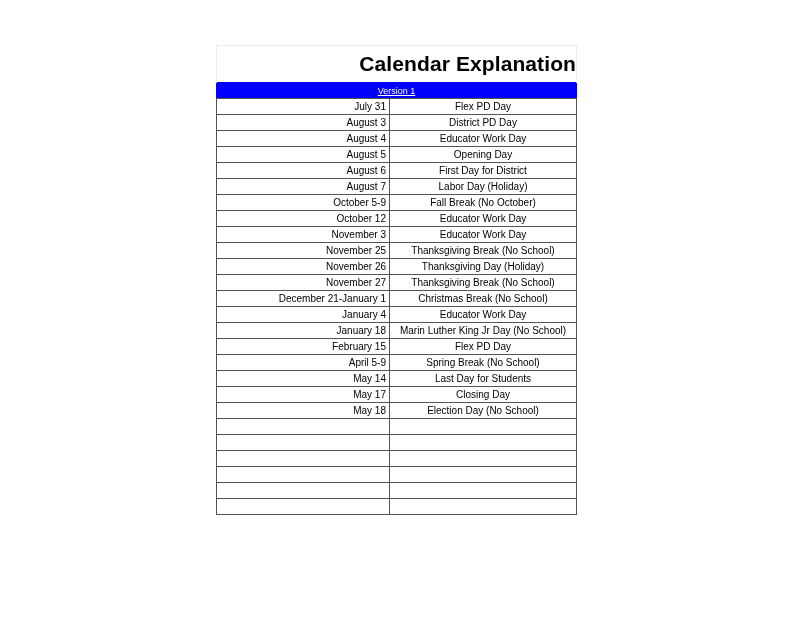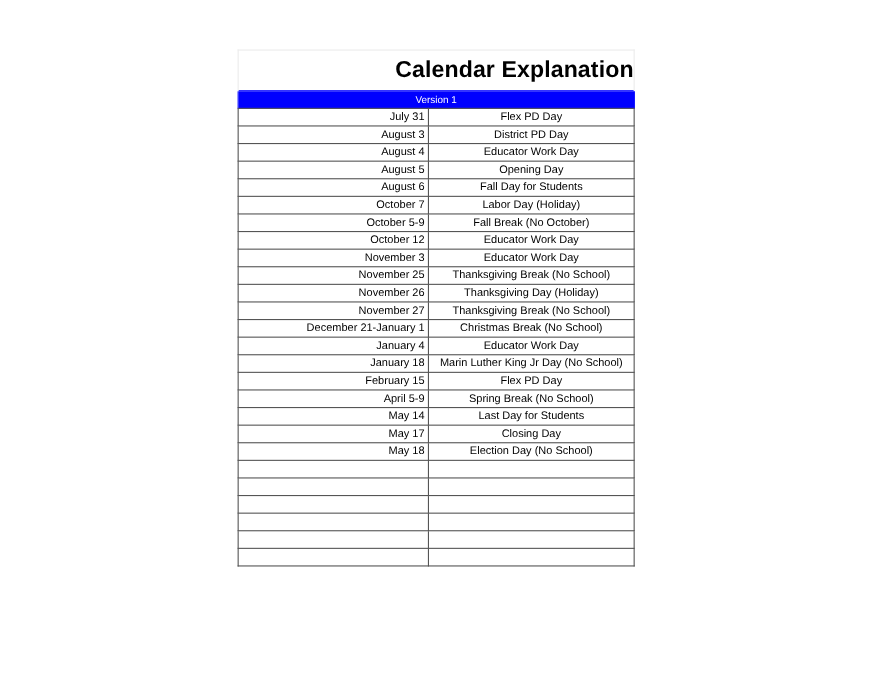--- a/index.html
+++ b/index.html
@@ -50,20 +50,21 @@
   td.version-cell {
     background: #0000ff;
     color: #ffffff;
     text-align: center;
     vertical-align: middle;
     font-size: 9px;
     height: 15px;
     padding: 0;
     border: 1px solid #0000ff;
     border-bottom: 1px solid #555555;
+    text-decoration: underline;
   }
 
   
   tr.data-row td {
     border: 1px solid #555555;
     height: 15px;
     font-size: 10px;
     color: #000000;
     vertical-align: middle;
     padding: 0 3px;
@@ -116,24 +117,24 @@
         <tr class="data-row">
           <td class="cell-date">August 4</td>
           <td class="cell-desc">Educator Work Day</td>
         </tr>
         <tr class="data-row">
           <td class="cell-date">August 5</td>
           <td class="cell-desc">Opening Day</td>
         </tr>
         <tr class="data-row">
           <td class="cell-date">August 6</td>
-          <td class="cell-desc">Fall Day for Students</td>
-        </tr>
-        <tr class="data-row">
-          <td class="cell-date">October 7</td>
+          <td class="cell-desc">First Day for District</td>
+        </tr>
+        <tr class="data-row">
+          <td class="cell-date">August 7</td>
           <td class="cell-desc">Labor Day (Holiday)</td>
         </tr>
         <tr class="data-row">
           <td class="cell-date">October 5-9</td>
           <td class="cell-desc">Fall Break (No October)</td>
         </tr>
         <tr class="data-row">
           <td class="cell-date">October 12</td>
           <td class="cell-desc">Educator Work Day</td>
         </tr>

